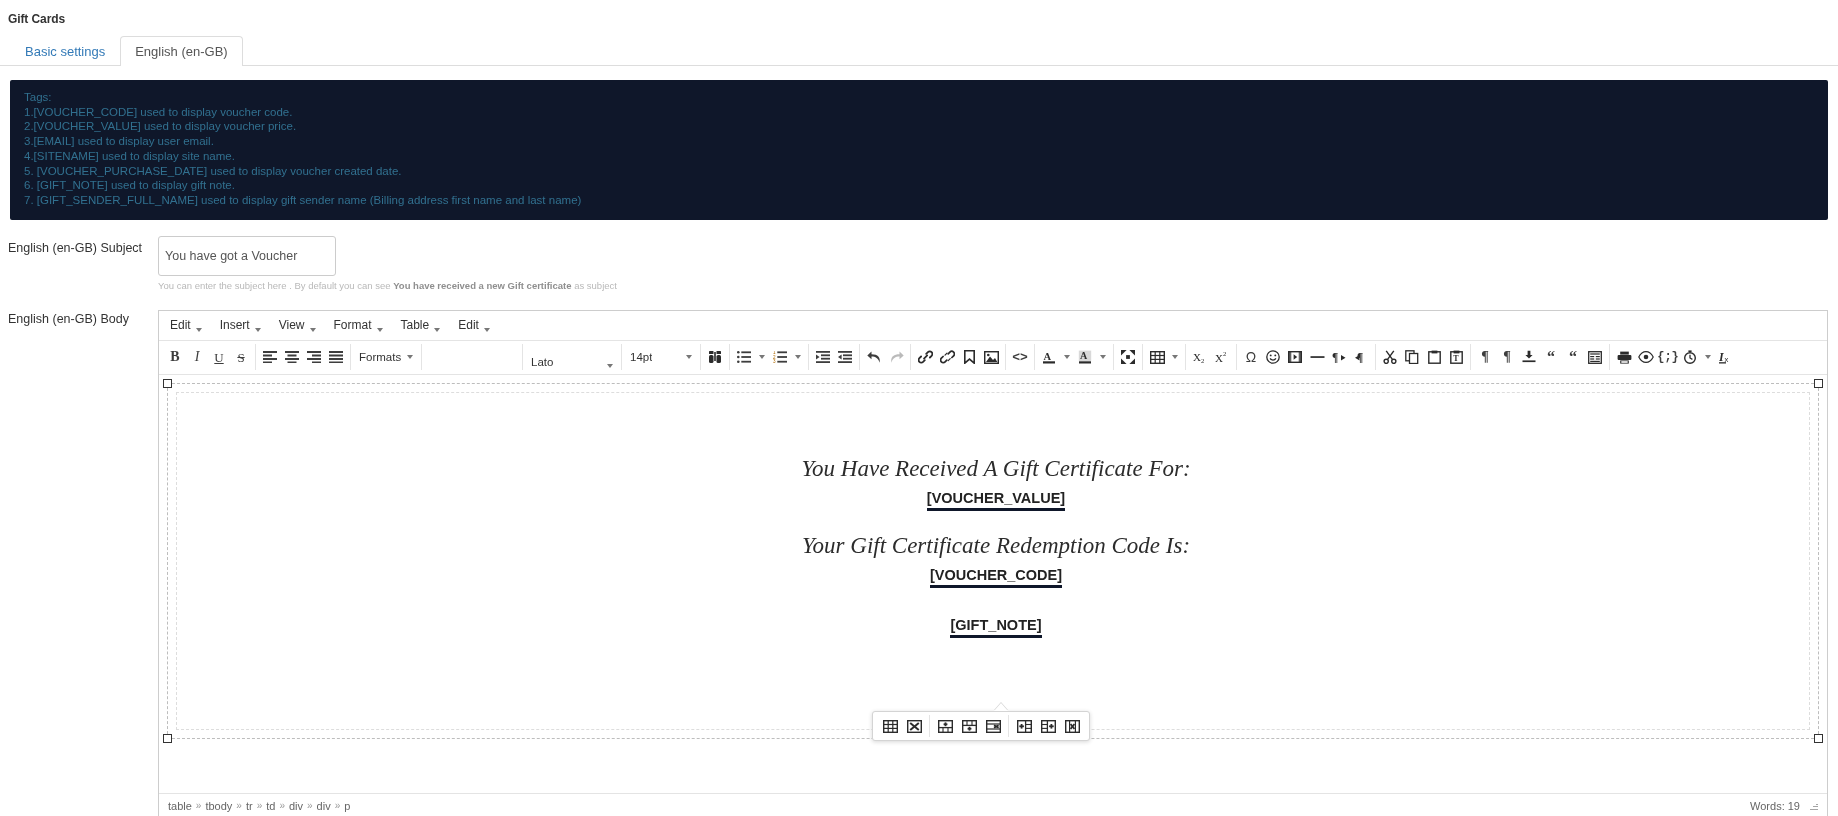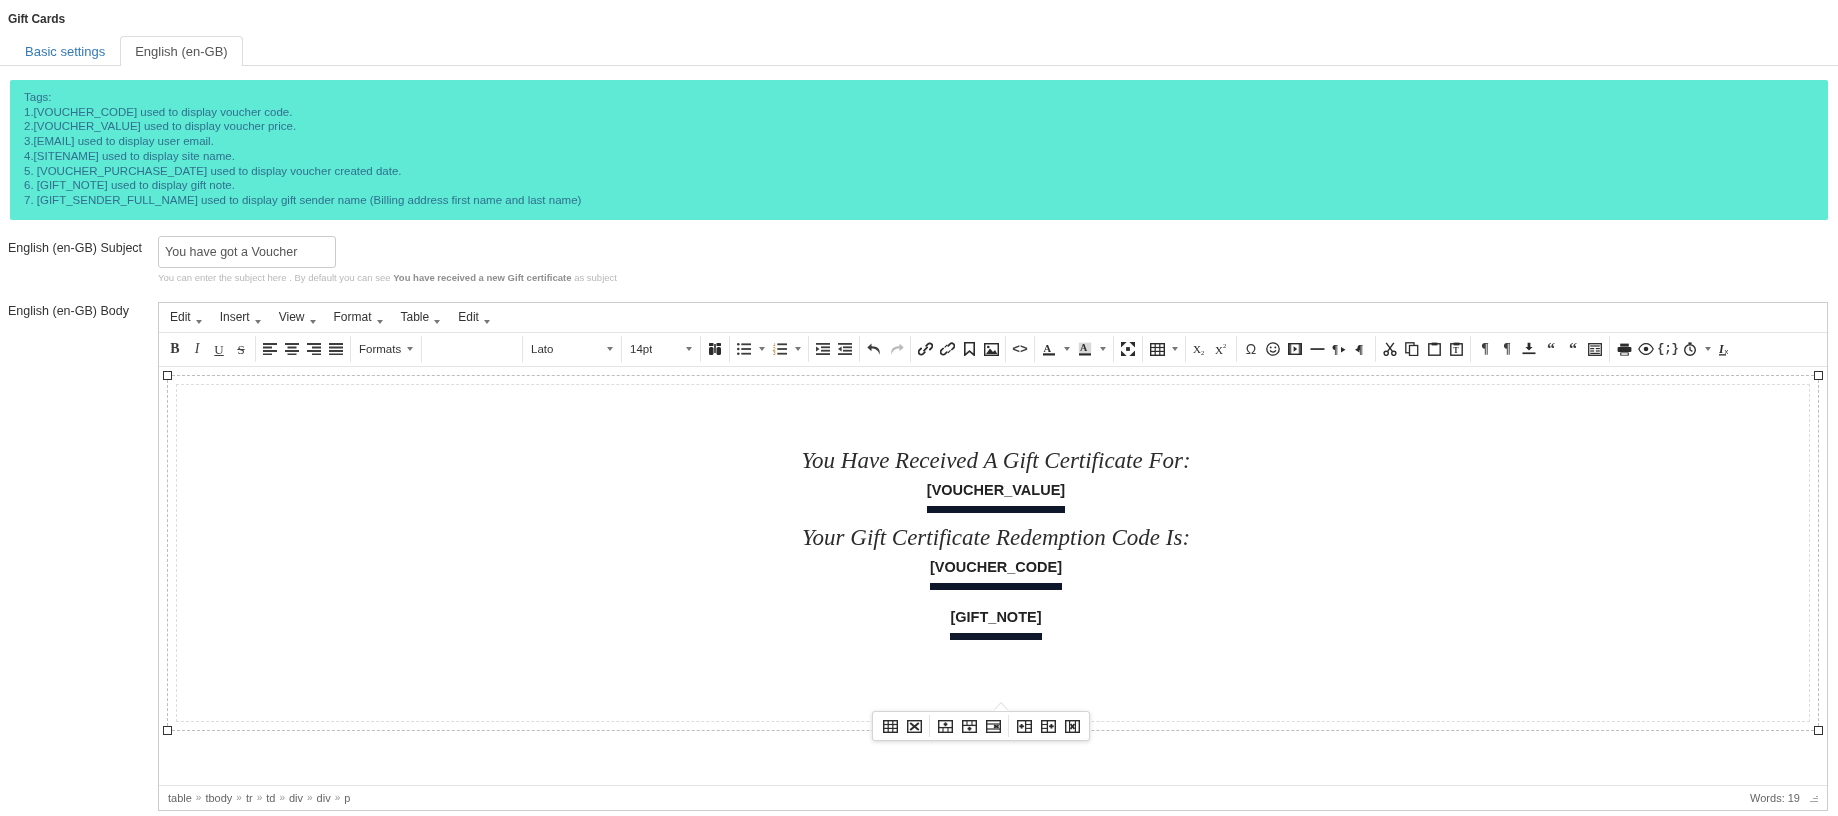--- a/index.html
+++ b/index.html
@@ -58,21 +58,21 @@
   }
   .tab.active {
     color: #555555;
     background: #ffffff;
     border-color: #dddddd #dddddd #ffffff;
   }
 
   
   .tags-panel {
     margin: 14px 10px 0 10px;
-    background: #5eead4;
+    background: #0f172a;
     color: #31708f;
     padding: 10px 14px 12px 14px;
     font-size: 11.5px;
     line-height: 14.7px;
     border-radius: 2px;
     box-sizing: border-box;
   }
   .tags-panel .tag-line { white-space: pre; }
 
   
@@ -85,21 +85,21 @@
     width: 150px;
     min-width: 150px;
     font-size: 12.5px;
     color: #333333;
     padding-top: 4px;
     line-height: 16px;
   }
   .form-control-wrap { flex: 1; }
   .subject-input {
     width: 178px;
-    height: 32px;
+    height: 40px;
     box-sizing: border-box;
     padding: 2px 6px;
     font-size: 12.5px;
     font-family: "Liberation Sans", sans-serif;
     color: #555555;
     border: 1px solid #cccccc;
     border-radius: 3px;
     background: #ffffff;
     outline: none;
   }
@@ -208,21 +208,21 @@
     height: 22px;
     padding: 0 5px;
     font-size: 11.5px;
     color: #333333;
     cursor: pointer;
     border-radius: 3px;
     white-space: nowrap;
   }
   .tb-listbox.w-formats { width: 54px; }
   .tb-listbox.w-block   { width: 84px; margin-top: 44px; }
-  .tb-listbox.w-font    { width: 82px; }
+  .tb-listbox.w-font    { width: 82px; align-items: flex-end; }
   .tb-listbox.w-size    { width: 62px; }
   .tb-listbox .lb-label { overflow: hidden; }
 
   
   .mce-edit-area {
     position: relative;
     height: 418px;
     background: #ffffff;
     overflow: hidden;
   }
@@ -274,22 +274,22 @@
   }
   .cert-value {
     font-family: "Liberation Sans", sans-serif;
     font-weight: bold;
     font-size: 14.5px;
     color: #222222;
     margin: 8px 0 0 0;
     line-height: 1.2;
   }
   .cert-value span {
-    border-bottom: 7px solid #0f172a;
-    padding-bottom: 8px;
+    border-bottom: 3px solid #0f172a;
+    padding-bottom: 2px;
   }
   .blk-gap-1 { height: 24px; }
   .blk-gap-2 { height: 24px; }
 
   
   .ctx-toolbar {
     position: absolute;
     left: 872px;
     top: 711px;
     display: flex;

